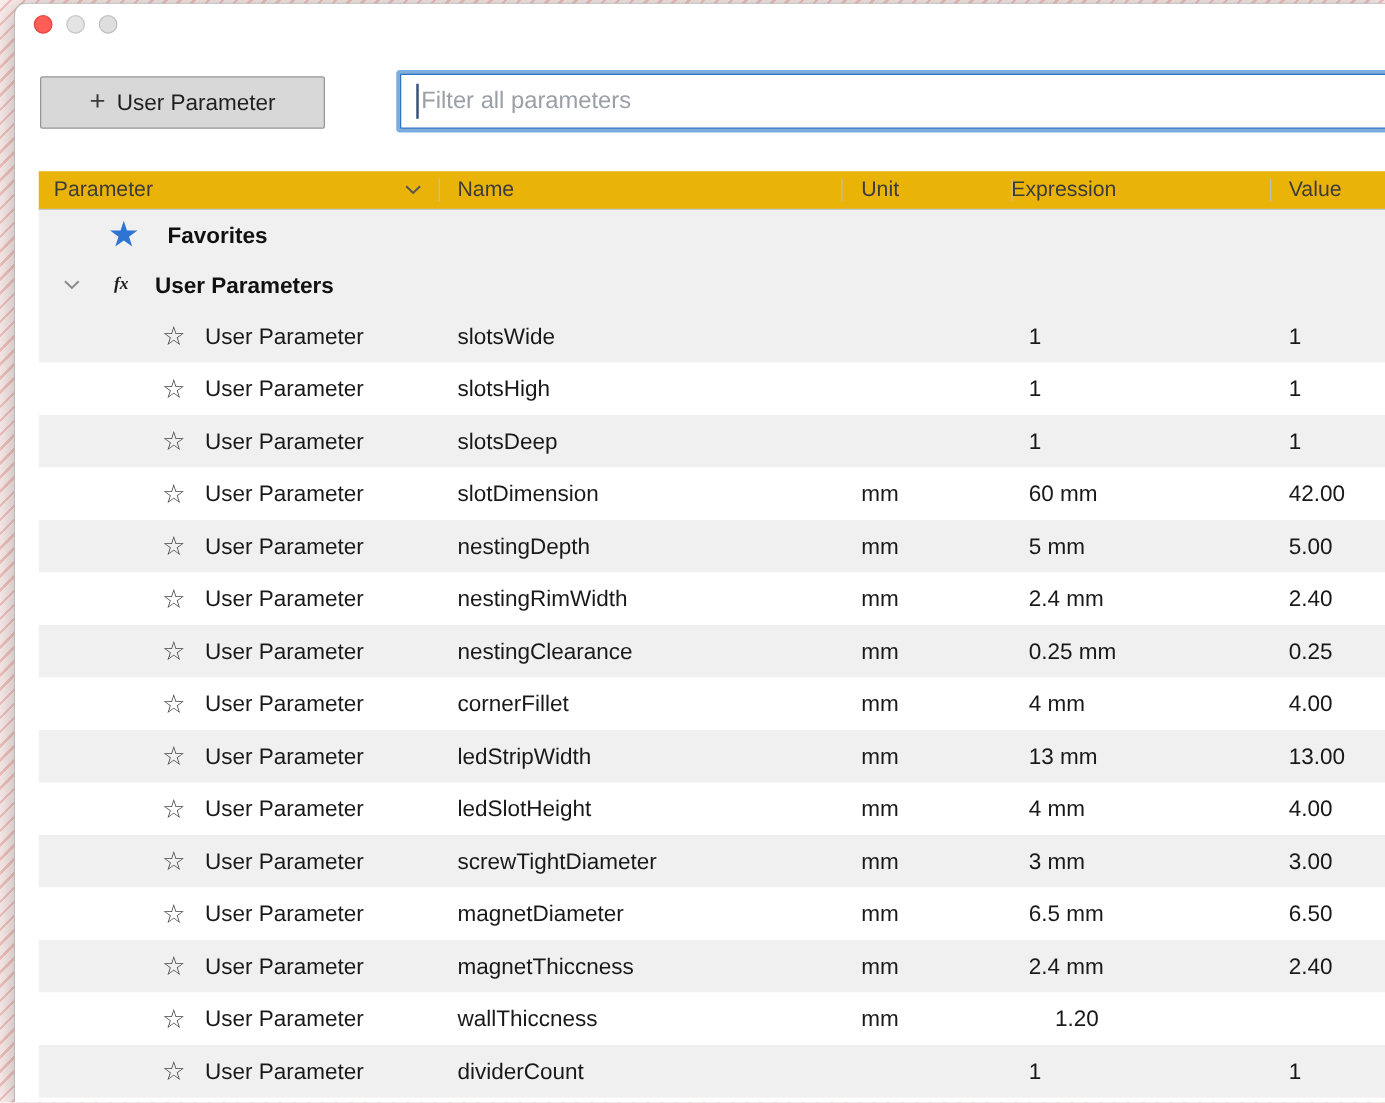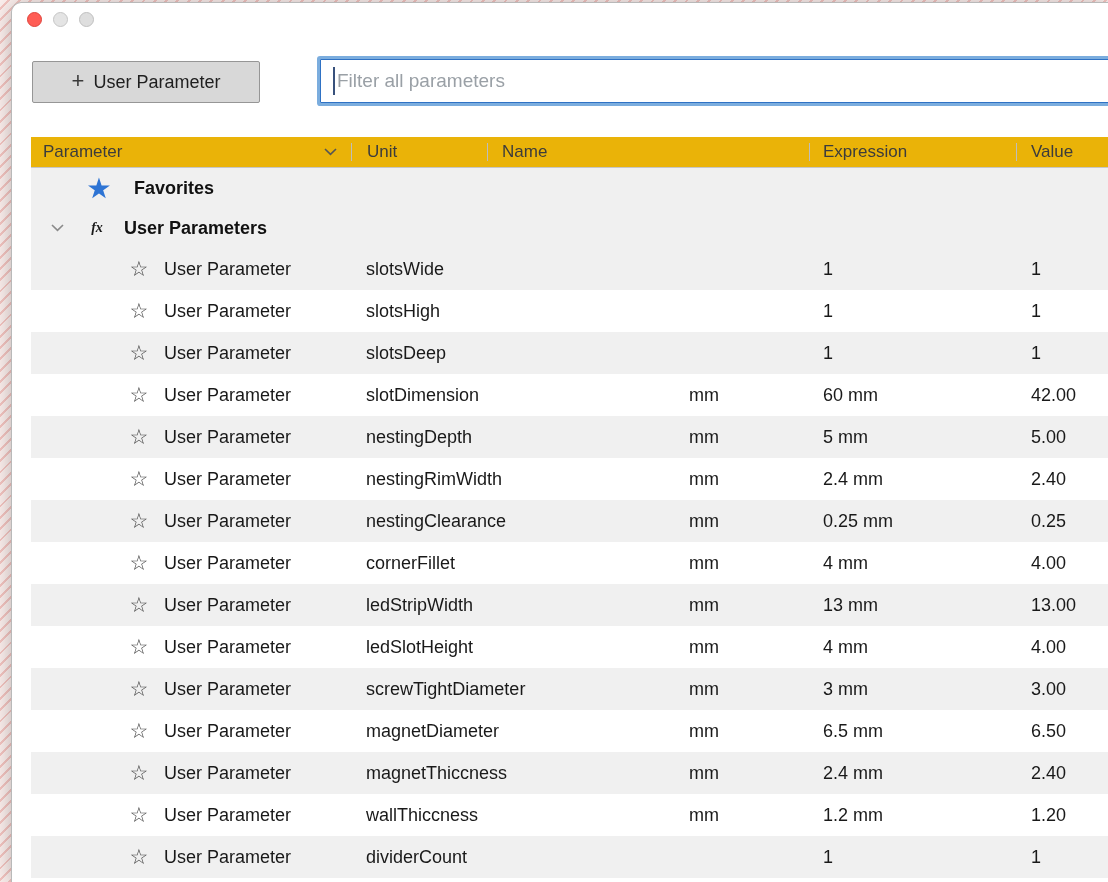--- a/index.html
+++ b/index.html
@@ -54,21 +54,21 @@
     content:''; position:absolute; left:0; top:6px; bottom:6px; width:1px; background:#bdbdbd;
   }
   .c-param { width:320px; }
   .c-name  { width:322px; }
   .c-unit  { width:136px; }
   .c-expr  { width:187px; }
   .c-value { flex:1;margin-left:20px; }
   .th.c-param { justify-content:space-between; padding:0 14px 0 12px; }
   .th.c-name, .th.c-value { padding-left:15px; }
   .th.c-unit { padding-left:16px; }
-  .th.c-expr { padding-left:14px; }
+  .th.c-expr { }
   .row { display:flex; height:42px; align-items:stretch; font-size:18px; color:#191919; background:#fff; }
   .row.stripe { background:#f0f0f0; }
   .cell { display:flex; align-items:center; }
   .cell.c-param { padding-left:95px; }
   .cell.c-name  { padding-left:15px; }
   .cell.c-unit  { padding-left:16px; }
   .cell.c-expr  { padding-left:14px; }
   .cell.c-value { padding-left:15px; }
   .star-outline { width:26px; text-align:center; font-size:21px; color:#454545; cursor:default; }
   .row-type { margin-left:12px; }
@@ -115,22 +115,22 @@
 
     <div class="thead">
       <div class="th c-param">
         <span>Parameter</span>
         <span class="hdr-chevron">
           <svg width="13" height="8" viewBox="0 0 13 8">
               <polyline points="1,1 6.5,6.3 12,1" fill="none" stroke="#555" stroke-width="1.6"></polyline>
             </svg>
         </span>
       </div>
+      <div class="th c-name">Name</div>
       <div class="th c-unit">Unit</div>
-      <div class="th c-name">Name</div>
       <div class="th c-expr">Expression</div>
       <div class="th c-value">Value</div>
     </div>
 
     <div id="tbody">
 
       <div class="group-row favorites">
         <span class="big-star">★</span>
         <span class="g-label">Favorites</span>
       </div>
@@ -275,21 +275,20 @@
     <div class="cell c-expr">2.4 mm</div>
     <div class="cell c-value">2.40</div>
   </div>
         <div class="row">
     <div class="cell c-param">
       <span class="star-outline">☆</span>
       <span class="row-type">User Parameter</span>
     </div>
     <div class="cell c-name">wallThiccness</div>
     <div class="cell c-unit">mm</div>
-    <div class="cell c-expr">1.2 mm</div>
     <div class="cell c-value">1.20</div>
   </div>
         <div class="row stripe">
     <div class="cell c-param">
       <span class="star-outline">☆</span>
       <span class="row-type">User Parameter</span>
     </div>
     <div class="cell c-name">dividerCount</div>
     <div class="cell c-unit"></div>
     <div class="cell c-expr">1</div>

